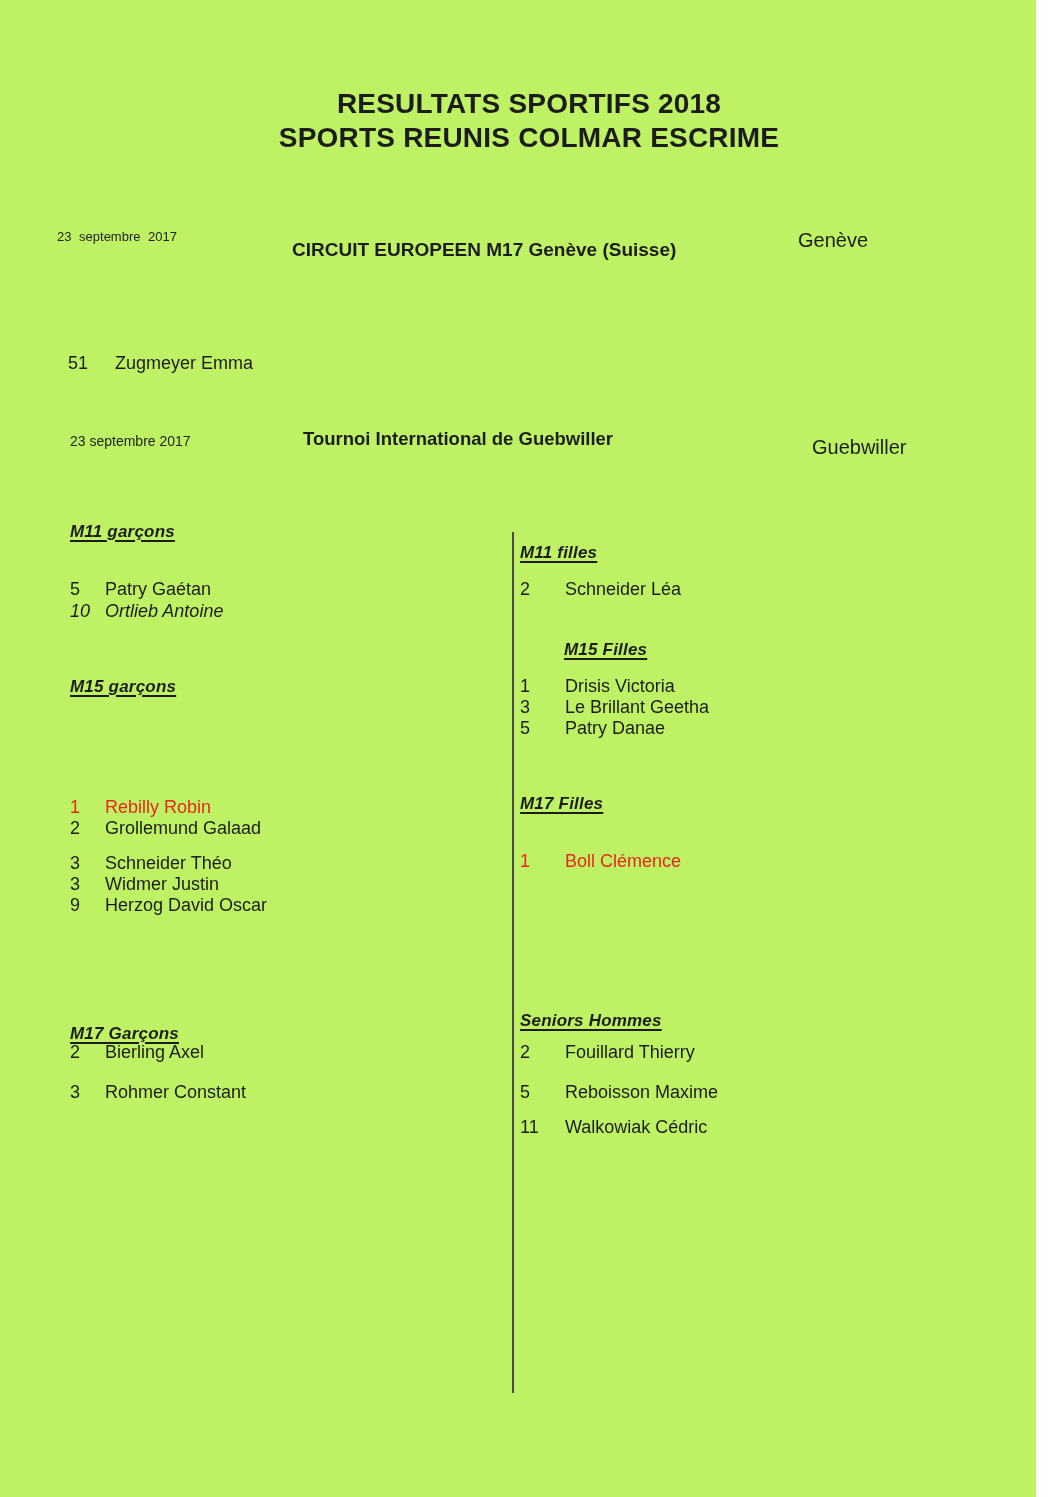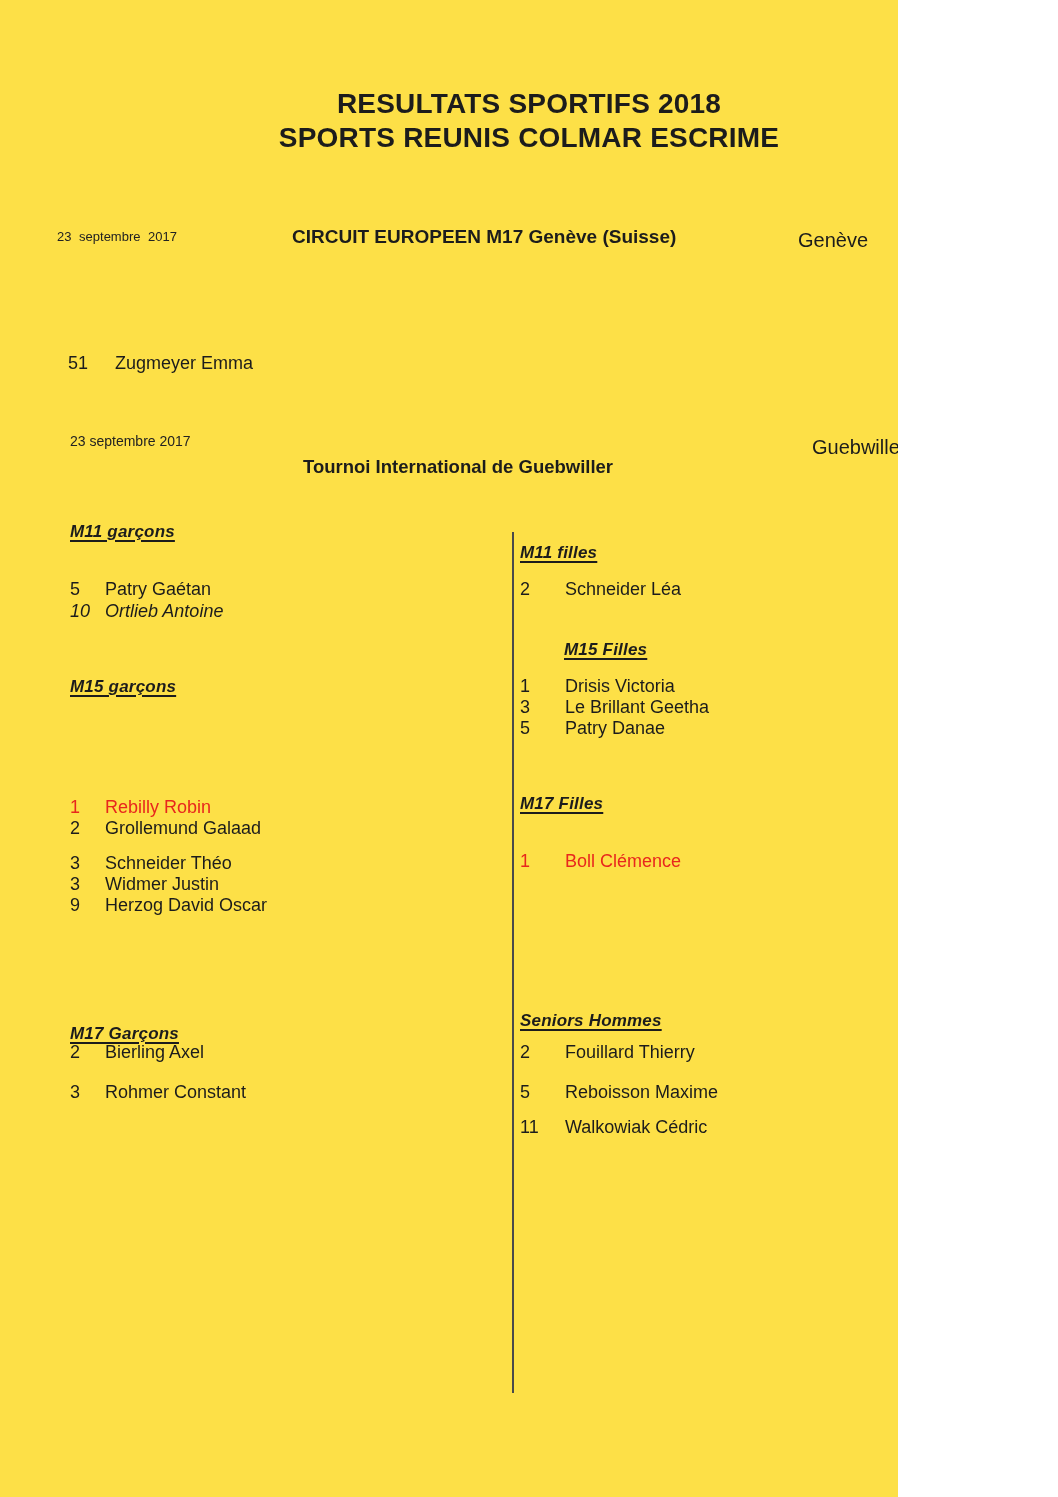--- a/index.html
+++ b/index.html
@@ -2,46 +2,46 @@
 <html style="--ink: #1c1c1c; --highlight: #e8271d;"><head>
 <meta charset="utf-8">
 <style>
   :root{
     --ink:#1c1c1c;
     --highlight:#e8271d;
   }
   html,body{margin:0;padding:0;background:#ffffff;}
   .page{
     position:relative;
-    width:898px;
+    width:1036px;
     height:1497px;
-    background:#fde047;
+    background:#bef264;
     font-family:"Liberation Sans", sans-serif;
     color:var(--ink);
     overflow:hidden;
   }
   .abs{position:absolute;white-space:nowrap;}
 
   .doc-title{
     left:0; width:1058px;
     text-align:center;
     font-size:28px;
     font-weight:bold;
     letter-spacing:0.2px;
   }
   .t1{top:88px;}
   .t2{top:122px;}
 
   .event-date{font-size:13px;color:#222;}
   .ev1-date{left:57px; top:229px; word-spacing:4px;}
   .ev2-date{left:70px; top:433px; font-size:14px;}
 
-  .event-title{font-weight:bold;}
+  .event-title{font-weight:bold;margin-top:13px;}
   .ev1-title{left:292px; top:226px; font-size:19px;}
-  .ev2-title{left:303px; top:456px; font-size:18.5px;}
+  .ev2-title{left:303px; top:415px; font-size:18.5px;}
 
   .event-city{font-size:20px;}
   .ev1-city{left:798px; top:229px;}
   .ev2-city{left:812px; top:436px;}
 
   .row{font-size:18px; line-height:20px;}
   .row .rank{display:inline-block;}
   .lrow{left:70px;}
   .lrow .rank{width:35px;}
   .rrow{left:520px;}

